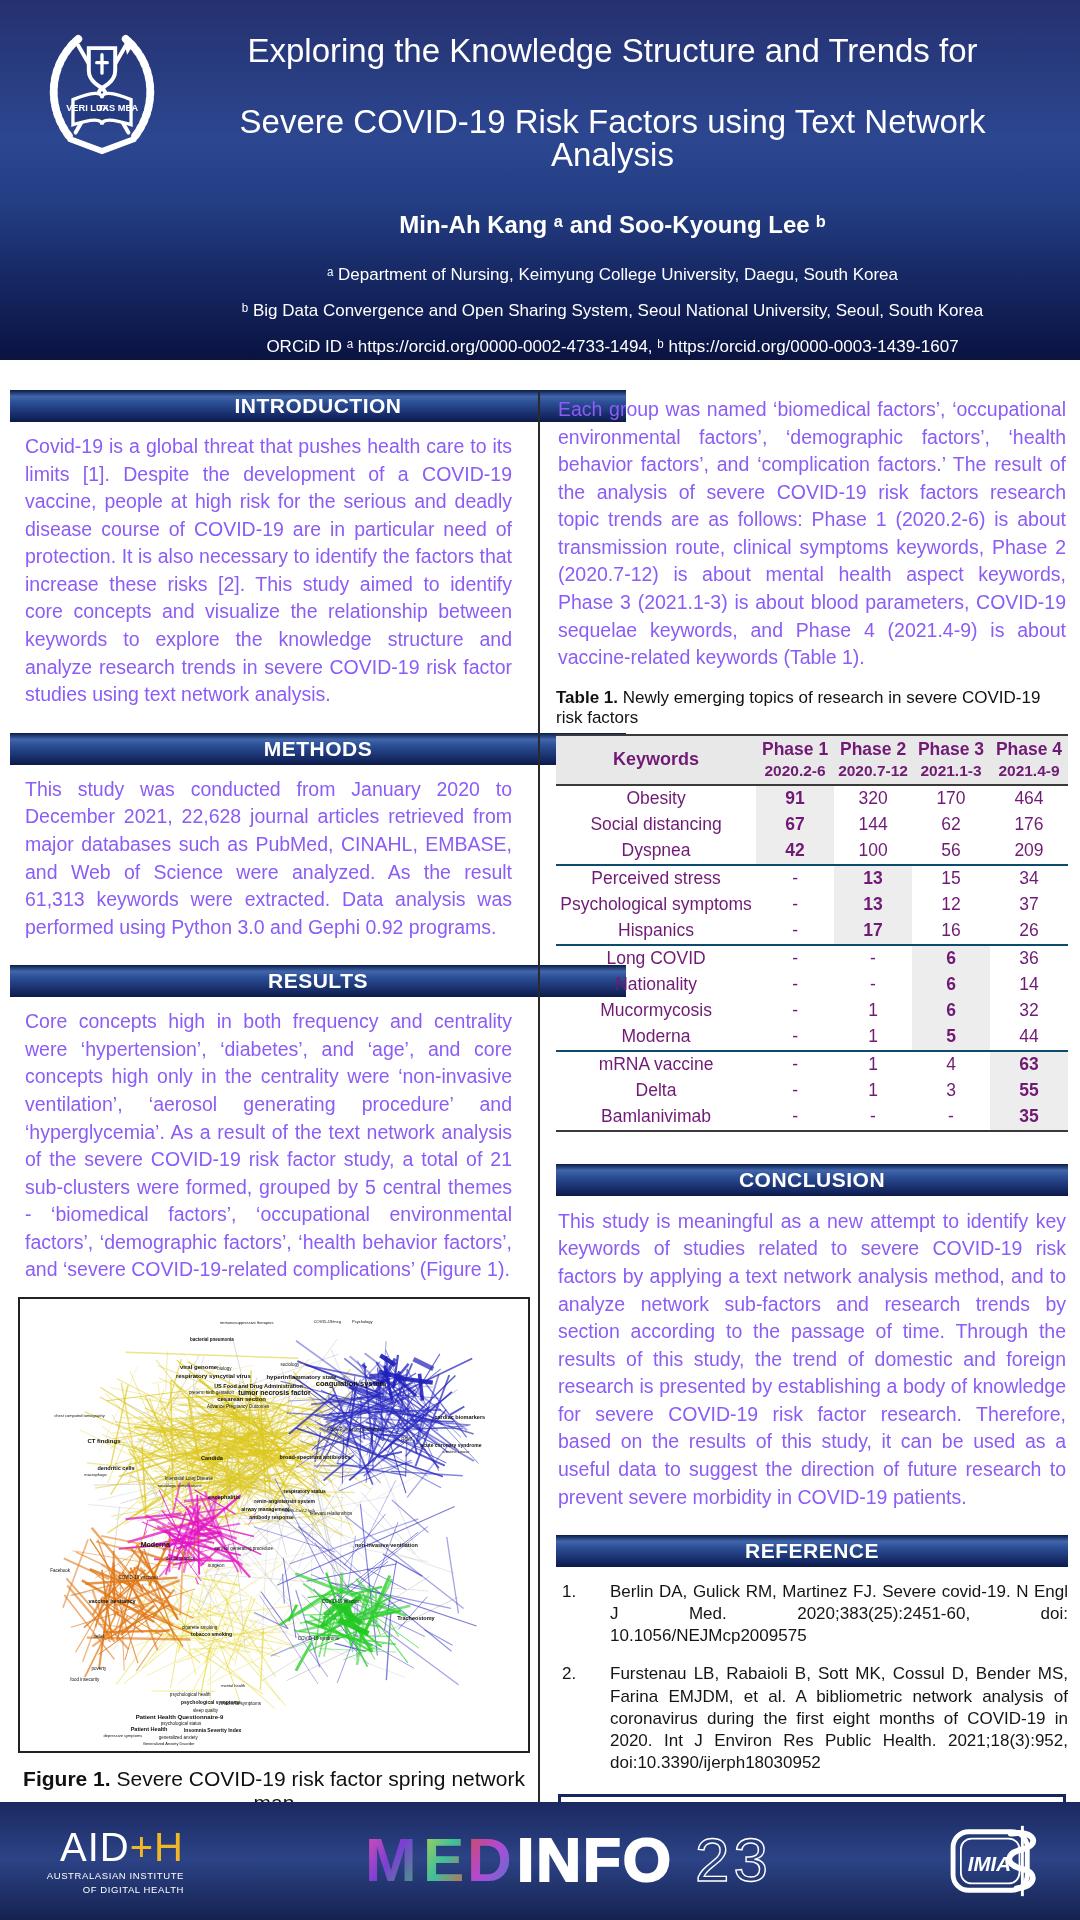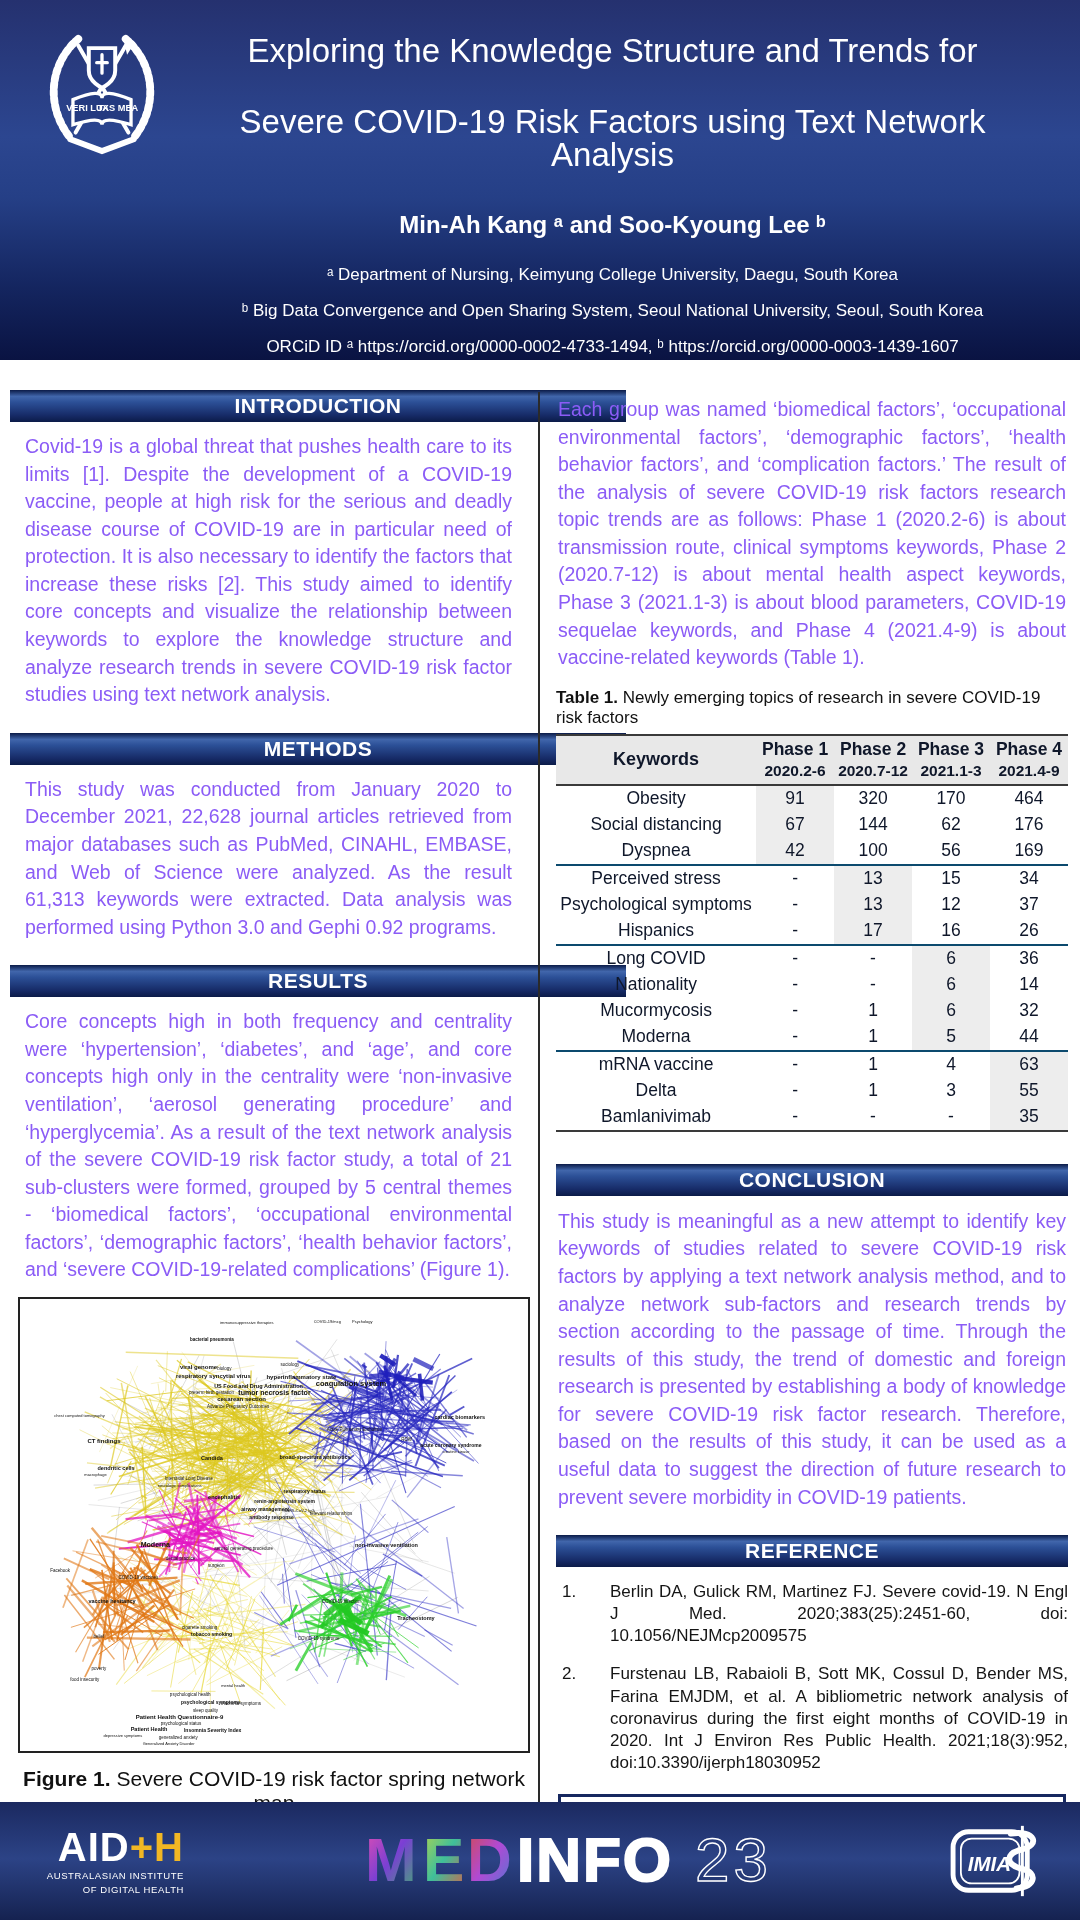--- a/index.html
+++ b/index.html
@@ -30,30 +30,30 @@
            letter-spacing:.5px;}
   .col-left .sec-bar{width:616px;}
   .body-text{font-size:19.5px;line-height:1.415;text-align:justify;color:#8b5cf6;}
   .col-left .body-text{margin:11px 26px 0 15px;}
   .col-right .body-text{margin:2px 2px 0 2px;}
   .mt{margin-top:24px;}
 
   
   .tbl-caption{font-size:17px;margin:16px 0 6px 0;color:#111;}
   .tbl-caption b{font-weight:bold;}
-  table.data{width:100%;border-collapse:collapse;font-size:17.5px;color:#0f172a;}
+  table.data{width:100%;border-collapse:collapse;font-size:17.5px;color:#701a75;}
   table.data thead th{background:#e8e8e8;border-top:2px solid #3a3a3a;border-bottom:2px solid #3a3a3a;
                       padding:3px 2px;font-weight:bold;vertical-align:middle;}
   th.kw-h{width:39%;font-size:18px;}
   .ph-name{font-size:17.5px;line-height:1.25;}
   .ph-period{font-size:15.5px;line-height:1.3;}
   table.data tbody td{padding:2px 4px;height:22px;}
   td.kw{text-align:center;padding-left:6px;}
   td.val{text-align:center;width:15.2%;}
-  td.hl{background:#ededed;}
+  td.hl{background:#ededed;font-weight:bold;}
   tr.group-start td{border-top:2px solid #0c4a6e;}
   tbody tr:last-child td{border-bottom:2px solid #3a3a3a;}
 
   
   .figure-box{margin:13px 6px 0 8px;border:2px solid #222;background:#fff;width:512px;height:456px;box-sizing:border-box;}
   .figure-box svg{display:block;width:100%;height:100%;}
   .fig-caption{font-size:21px;margin:14px 0 0 0;text-align:center;color:#111;}
   .fig-caption b{font-weight:bold;}
 
   
@@ -62,21 +62,21 @@
   .ref-num{width:48px;flex:none;padding-left:6px;}
   .ref-text{text-align:justify;}
 
   .funding-box{border:3px solid #16275f;margin:20px 2px 0 2px;padding:9px 12px;font-size:16.5px;line-height:1.35;color:#111;}
 
   
   .ftr{position:absolute;left:0;bottom:0;width:1080px;height:118px;
        background:linear-gradient(180deg,#1b2960 0%,#2c4386 48%,#152250 100%);
        display:flex;align-items:center;justify-content:space-between;padding:0 34px;box-sizing:border-box;}
   .aidh{color:#fff;width:190px;}
-  .aidh-word{font-size:40px;font-weight:bold;letter-spacing:1px;line-height:1;text-align:right;width:150px;}
+  .aidh-word{font-size:40px;font-weight:normal;letter-spacing:1px;line-height:1;text-align:right;width:150px;}
   .aidh-word .y{color:#f2b724;}
   .aidh-sub{font-size:9.5px;letter-spacing:.6px;text-align:right;width:150px;margin-top:3px;color:#fff;}
   .medinfo{flex:1;display:flex;justify-content:center;}
   .imia{width:100px;display:flex;justify-content:flex-end;}
 </style>
 </head>
 <body>
 
 <div class="poster">
 
@@ -1128,21 +1128,21 @@
               <td class="val hl">67</td>
               <td class="val">144</td>
               <td class="val">62</td>
               <td class="val">176</td>
             </tr>
             <tr>
               <td class="kw">Dyspnea</td>
               <td class="val hl">42</td>
               <td class="val">100</td>
               <td class="val">56</td>
-              <td class="val">169</td>
+              <td class="val">209</td>
             </tr>
             <tr class="group-start">
               <td class="kw">Perceived stress</td>
               <td class="val">-</td>
               <td class="val hl">13</td>
               <td class="val">15</td>
               <td class="val">34</td>
             </tr>
             <tr>
               <td class="kw">Psychological symptoms</td>

